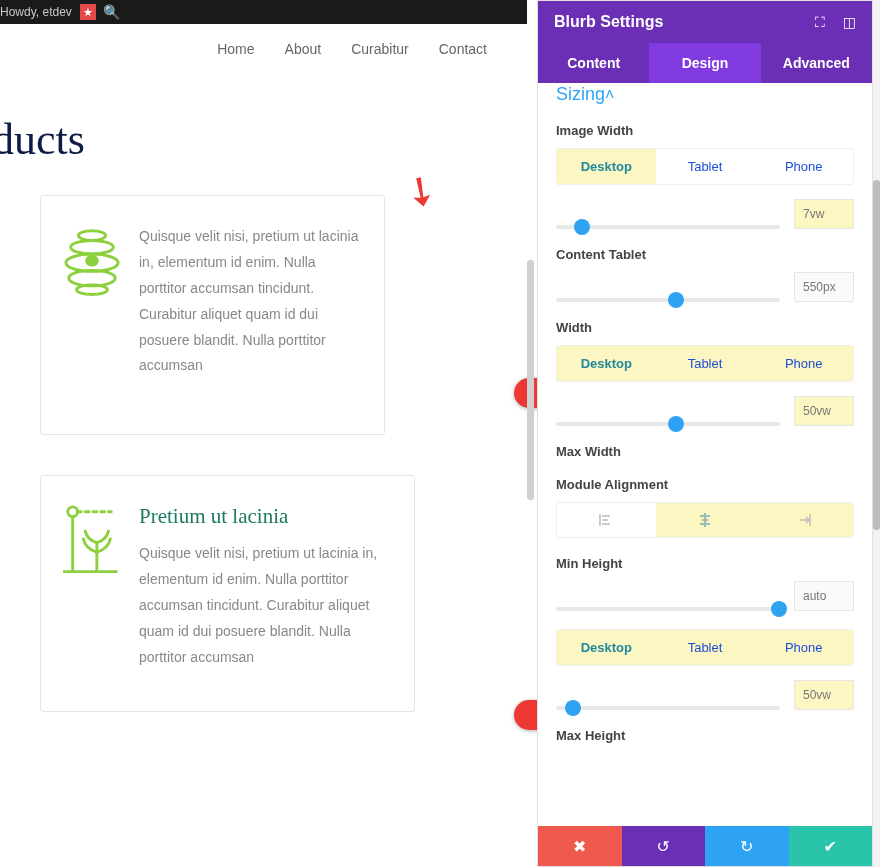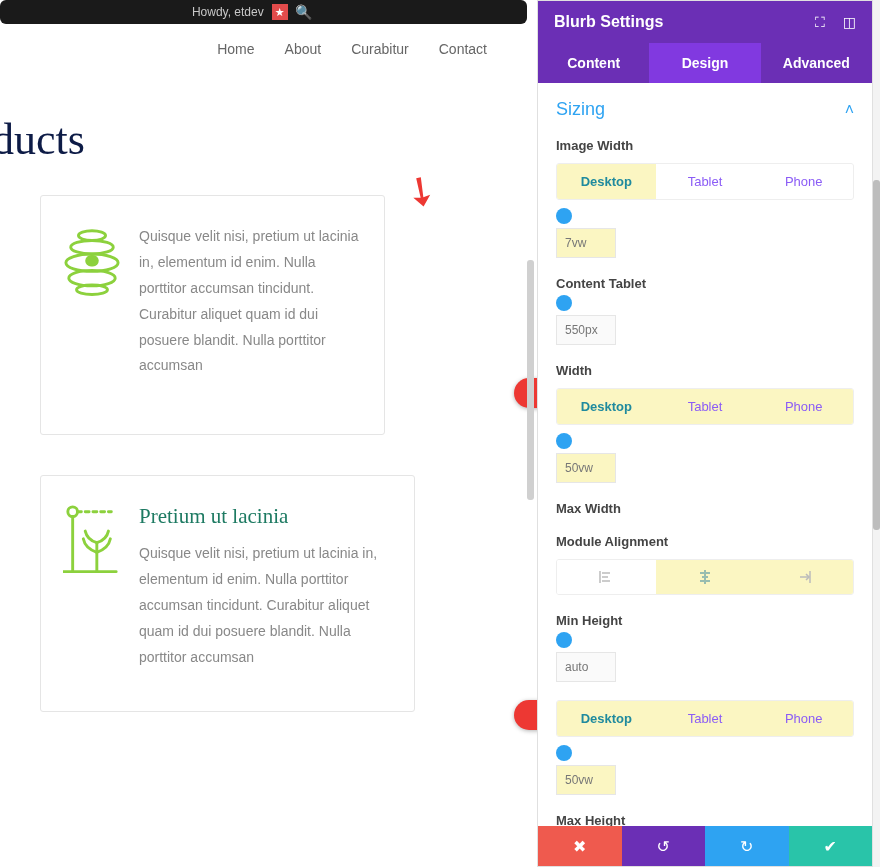--- a/index.html
+++ b/index.html
@@ -1,20 +1,20 @@
 <!DOCTYPE html>
 <html><head>
 <meta charset="utf-8">
 <style>
   * { box-sizing: border-box; margin: 0; padding: 0; }
   body { font-family: -apple-system, "Segoe UI", Helvetica, Arial, sans-serif; background: #fff; width: 880px; height: 867px; overflow: hidden; position: relative; }
 
   
   .preview { position: absolute; left: 0; top: 0; width: 527px; height: 867px; background: #fff; }
-  .admin-bar { height: 24px; background: #1a1a1a; color: #c8c8c8; display: flex; align-items: center; justify-content: center; padding-right: 22px; font-size: 12px; gap: 8px; border-radius: 6px; }
+  .admin-bar { height: 24px; background: #1a1a1a; color: #c8c8c8; display: flex; align-items: center; justify-content: flex-start; padding-right: 22px; font-size: 12px; gap: 8px; }
   .admin-bar .star { width: 16px; height: 16px; background: #e24b4b; color: #fff; font-size: 11px; display: flex; align-items: center; justify-content: center; }
   .admin-bar .search { color: #ccc; font-size: 14px; }
 
   .site-nav { height: 50px; display: flex; align-items: center; justify-content: flex-end; padding-right: 40px; gap: 30px; font-size: 14px; color: #666; }
   .site-nav span { cursor: pointer; }
 
   .page-title { font-family: Georgia, serif; font-size: 44px; color: #0d1b46; margin: 40px 0 30px -30px; font-weight: 500; }
 
   .blurb-card { width: 345px; margin: 0 0 40px 40px; border: 1px solid #e5e5e5; border-radius: 3px; padding: 28px 22px 55px 22px; display: flex; gap: 18px; }
   .blurb-icon { width: 58px; height: 75px; flex-shrink: 0; }
@@ -36,33 +36,33 @@
   .panel-hdr { background: #6b2fb5; color: #fff; }
   .panel-title-row { display:flex; align-items:center; justify-content:space-between; padding: 12px 16px; }
   .panel-title { font-size: 16px; font-weight: 600; }
   .panel-title-icons { display:flex; gap:18px; }
   .panel-title-icons span { font-size:14px; cursor:pointer; }
   .panel-tabs { display:flex; }
   .panel-tab { flex:1; text-align:center; padding:12px 0; color:#fff; font-size:14px; font-weight:600; cursor:pointer; }
   .panel-tab.active { background:#8139e0; }
 
   .panel-body { flex:1; overflow:auto; padding: 0 18px 10px; }
-  .section-hdr { display:flex; justify-content:space-between; align-items:center; color:#2ea3f2; padding:16px 0 10px; }
+  .section-hdr { display:flex; align-items:center; color:#2ea3f2; padding:1px 0 10px; }
   .section-hdr h4 { font-size:18px; font-weight:500; }
   .chev { color:#2ea3f2; }
 
   .field { margin: 8px 0 18px; }
   .field-label { font-size:13px; font-weight:600; color:#444; margin-bottom:10px; display:block; }
 
   .resp-tabs { display:flex; border:1px solid #eee; border-radius:3px; overflow:hidden; margin-bottom:14px; }
-  .resp-tab { flex:1; text-align:center; padding:10px 0; font-size:13px; color:#8b5cf6; cursor:pointer; }
+  .resp-tab { flex:1; text-align:center; padding:10px 0; font-size:13px; color:#1d4ed8; cursor:pointer; }
   .resp-tab.active { background:#fbf6c2; color:#1f8a9e; font-weight:600; }
   .resp-tabs.hl .resp-tab:not(.active){ background:#fbf6c2; }
 
-  .slider-row { display:flex; align-items:flex-start; gap:14px;flex-direction:column; }
+  .slider-row { display:flex; align-items:flex-end; gap:14px; }
   .track { position:relative; flex:1; height:4px; background:#e8e8e8; border-radius:3px; }
   .thumb { position:absolute; top:-6px; width:16px; height:16px; background:#2ea3f2; border-radius:50%; }
   .val-box { width:60px; height:30px; border:1px solid #e6e6e6; background:#fafafa; font-size:12px; color:#777; padding:0 8px; }
   .val-box.hl { background:#fbf6c2; }
 
   .align-btns { display:flex; border:1px solid #eee; border-radius:3px; overflow:hidden; }
   .align-btn { flex:1; height:34px; display:flex; align-items:center; justify-content:center; color:#aaa; cursor:pointer; background:#fbf6c2; }
   .align-btn.first { background:#fff; }
   .align-btn svg { width:16px; height:16px; }
 

